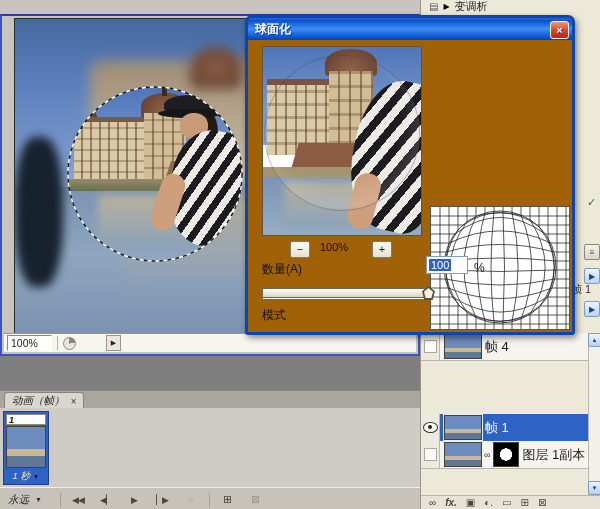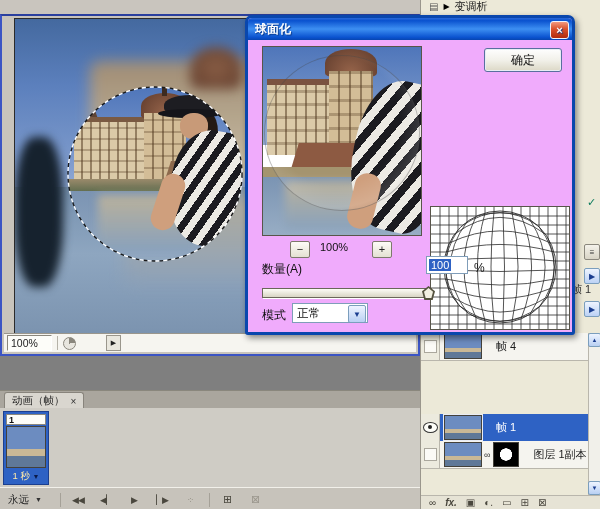--- a/index.html
+++ b/index.html
@@ -18,21 +18,21 @@
   .xp-mini{width:14px;height:14px;background:linear-gradient(#eef4ff,#bcd2f5);border:1px solid #7b9ebd;border-radius:2px;
            display:flex;align-items:center;justify-content:center;font-size:8px;color:#1a3d8f;}
   
   .lrow{left:0;width:167px;height:27px;border-bottom:1px solid #b9b6ac;background:#f5f4ef;display:flex;align-items:center;}
   .lrow .vis{width:18px;height:27px;border-right:1px solid #b9b6ac;background:#eceade;display:flex;align-items:center;justify-content:center;flex:none;}
   .visbox{width:11px;height:11px;border:1px solid #aaa79d;background:#fbfaf6;}
   .eye{width:13px;height:9px;border:1px solid #333;border-radius:50%;position:relative;background:#fdfdf8;}
   .eye::after{content:"";position:absolute;left:4px;top:2px;width:4px;height:4px;border-radius:50%;background:#222;}
   .lthumb{width:36px;height:23px;margin-left:4px;border:1px solid #44413a;flex:none;
           background:linear-gradient(#6c8cc0 0 55%,#c9b896 55% 72%,#5f7898 72%);}
-  .lrow .llabel{margin-left:14px;font-size:11px;color:#1c1c1c;white-space:nowrap;}
+  .lrow .llabel{margin-left:3px;font-size:13px;color:#1c1c1c;white-space:nowrap;}
   .lrow.selected{background:#2e62c4;}
   .lrow.selected .llabel{color:#fff;}
   .lrow.selected .lthumb{outline:1px solid #e8ecf5;}
   .maskthumb{width:24px;height:23px;margin-left:3px;border:1px solid #44413a;flex:none;
              background:radial-gradient(circle at 50% 50%,#fff 0 36%,#000 38%);}
   .chainlink{margin-left:2px;font-size:9px;color:#333;flex:none;}
   .lockicon{position:relative;width:9px;height:7px;background:#4a473e;margin-left:auto;margin-right:8px;flex:none;}
   .lockicon::before{content:"";position:absolute;left:1px;top:-5px;width:5px;height:5px;border:1.5px solid #4a473e;border-bottom:none;border-radius:4px 4px 0 0;}
   
   .scrollcol{left:167px;top:333px;width:13px;height:162px;background:#f1f0ea;border-left:1px solid #b9b6ac;}
@@ -82,21 +82,21 @@
   #statusbar{position:absolute;left:2px;right:2px;bottom:2px;height:18px;background:#f6f5f0;border-top:1px solid #9a968c;
              display:flex;align-items:center;font-size:11px;color:#222;}
   #zoombox{width:40px;height:14px;margin-left:3px;border:1px solid #8a877d;border-right-color:#fff;border-bottom-color:#fff;background:#fdfdf9;
            display:flex;align-items:center;padding-left:3px;font-size:10.5px;}
   .statsep{width:1px;height:14px;background:#b5b2a8;margin:0 5px;}
   #statusicon{width:11px;height:11px;border:1px solid #8a877d;border-radius:50%;background:conic-gradient(#8a877d 0 25%,#e8e6df 25%);}
   #docinfo{margin-left:26px;font-size:10.5px;}
   #statmenu{width:13px;height:14px;margin-left:30px;border:1px solid #9a968c;background:#e9e7de;display:flex;align-items:center;justify-content:center;font-size:7px;color:#222;}
   
   #dialog{left:245px;top:15px;width:330px;height:320px;border:3px solid #0a47ad;border-radius:7px 7px 3px 3px;
-          background:#f0abfc;box-sizing:border-box;box-shadow:2px 3px 6px rgba(0,0,0,.45);}
+          background:#a16207;box-sizing:border-box;box-shadow:2px 3px 6px rgba(0,0,0,.45);}
   #dlg-title{position:absolute;left:0;top:0;right:0;height:22px;border-radius:4px 4px 0 0;
              background:linear-gradient(#2a68d8 0,#0a52cf 12%,#3d8ff2 50%,#0a52cf 88%,#0845b0 100%);
              display:flex;align-items:center;color:#fff;font-weight:bold;font-size:12px;padding-left:7px;box-sizing:border-box;
              text-shadow:1px 1px 1px #0a3a8c;}
   #dlg-close{position:absolute;right:3px;top:3px;width:17px;height:16px;border:1px solid #f0f3fb;border-radius:3px;
              background:linear-gradient(#f2997e,#d9502a 45%,#b22a0c);color:#fff;font-size:11px;font-weight:bold;
              display:flex;align-items:center;justify-content:center;line-height:1;}
   #dlg-body{position:absolute;left:0;top:22px;right:0;bottom:0;font-size:12px;color:#111;}
   #preview{position:absolute;left:14px;top:6px;width:160px;height:190px;border:1px solid #58554a;background:#fff;overflow:hidden;box-sizing:border-box;}
   .p-sky{position:absolute;inset:0 0 auto 0;height:98px;background:linear-gradient(#4f76ba,#8fa8d2);}
@@ -132,21 +132,21 @@
   #slider-handle{position:absolute;left:159px;top:-3px;width:13px;height:14px;
                  background:#55523f;clip-path:polygon(50% 0,100% 38%,82% 100%,18% 100%,0 38%);}
   #slider-handle::after{content:"";position:absolute;left:2px;top:2px;width:9px;height:10px;background:#f2f0e2;
                  clip-path:polygon(50% 0,100% 38%,82% 100%,18% 100%,0 38%);}
   #mode-label{position:absolute;left:14px;top:267px;}
   #mode-select{position:absolute;left:44px;top:263px;width:76px;height:20px;border:1px solid #7f9db9;background:#fff;
                display:flex;align-items:center;padding-left:4px;font-size:11.5px;box-sizing:border-box;}
   #mode-arrow{position:absolute;right:1px;top:1px;width:16px;height:16px;background:linear-gradient(#eef4ff,#b9d0f3);
               border:1px solid #7b9ebd;border-radius:2px;display:flex;align-items:center;justify-content:center;font-size:8px;color:#1a3d8f;}
   
-  #animpanel{left:0;top:390px;width:420px;height:119px;background:#15803d;border-top:1px solid #8a877d;}
+  #animpanel{left:0;top:390px;width:420px;height:119px;background:#15803d;border-top:1px solid #8a877d;font-style:italic;}
   #anim-tabbar{position:absolute;left:0;top:0;width:420px;height:17px;background:#aaa69e;border-bottom:1px solid #8a877d;}
   #anim-tab{position:absolute;left:4px;top:1px;height:16px;padding:0 7px;background:#d9d6cf;border:1px solid #88847c;border-bottom:none;
             border-radius:3px 3px 0 0;display:flex;align-items:center;gap:6px;font-size:10.5px;color:#1c1c1c;}
   #anim-tab .x{font-size:10px;color:#333;}
   #anim-content{position:absolute;left:0;top:17px;width:420px;height:79px;background:#cfccc5;}
   #frame1{position:absolute;left:3px;top:3px;width:46px;height:74px;background:#2e62c4;border:1px solid #1c3f8f;box-sizing:border-box;}
   #frame1 .numstrip{position:absolute;left:2px;top:2px;right:2px;height:11px;background:#fdfdf8;border:1px solid #8a877d;
                     font-size:9px;font-weight:bold;color:#111;display:flex;align-items:center;padding-left:2px;box-sizing:border-box;}
   #frame1 .fthumb{position:absolute;left:2px;top:14px;right:2px;height:40px;border:1px solid #44413a;
                   background:linear-gradient(#6c8cc0 0 55%,#c9b896 55% 72%,#5f7898 72%);}
@@ -301,23 +301,20 @@
       </div>
 
       <div class="zoomybtn" style="left:42px;top:201px;">
           <span>−</span>
         </div>
       <span id="pv-zoomval">100%</span>
       <div class="zoomybtn" style="left:124px;top:201px;">
           <span>+</span>
         </div>
 
-      <div class="xpbtn" style="top:8px;">
-          <span>确定</span>
-        </div>
 
       <div id="gridbox">
         <svg id="gridsvg" width="138" height="122">
             <path d="M9 0V122M18 0V122M27 0V122M36 0V122M45 0V122M54 0V122M63 0V122M72 0V122M81 0V122M90 0V122M99 0V122M108 0V122M117 0V122M126 0V122M135 0V122M0 9H138M0 18H138M0 27H138M0 36H138M0 45H138M0 54H138M0 63H138M0 72H138M0 81H138M0 90H138M0 99H138M0 108H138M0 117H138" stroke="#2a2a2a" stroke-width="0.8" fill="none"></path>
             <circle cx="69" cy="60" r="56" fill="#fff"></circle>
             <path d="M18.0 36.9Q11.4 60 18.0 83.1M27.0 23.0Q2.4 60 27.0 97.0M36.0 14.8Q2.8 60 36.0 105.2M45.0 9.4Q20.8 60 45.0 110.6M54.0 6.0Q38.9 60 54.0 114.0M63.0 4.3Q57.0 60 63.0 115.7M72.0 4.1Q75.0 60 72.0 115.9M81.0 5.3Q93.1 60 81.0 114.7M90.0 8.1Q111.1 60 90.0 111.9M99.0 12.7Q129.2 60 99.0 107.3M108.0 19.8Q138.6 60 108.0 100.2M117.0 31.2Q129.6 60 117.0 88.8M45.9 9.0Q69 2.4 92.1 9.0M32.0 18.0Q69 -6.6 106.0 18.0M23.8 27.0Q69 -6.2 114.2 27.0M18.4 36.0Q69 11.8 119.6 36.0M15.0 45.0Q69 29.9 123.0 45.0M13.3 54.0Q69 48.0 124.7 54.0M13.1 63.0Q69 66.0 124.9 63.0M14.3 72.0Q69 84.1 123.7 72.0M17.1 81.0Q69 102.1 120.9 81.0M21.7 90.0Q69 120.2 116.3 90.0M28.8 99.0Q69 129.6 109.2 99.0M40.2 108.0Q69 120.6 97.8 108.0" stroke="#2a2a2a" stroke-width="0.8" fill="none"></path>
             <circle cx="69" cy="60" r="56" fill="none" stroke="#2a2a2a" stroke-width="0.9"></circle>
           </svg>
       </div>
 
@@ -325,26 +322,20 @@
       <div id="amount-input">
           <span class="sel">100</span>
         </div>
       <span id="amount-unit">%</span>
 
       <div id="slider">
         <div id="slider-handle"></div>
       </div>
 
       <span id="mode-label">模式</span>
-      <div id="mode-select">
-        <span>正常</span>
-        <div id="mode-arrow">
-            <span>▼</span>
-          </div>
-      </div>
     </div>
   </div>
 
   <div class="abs" id="animpanel">
     <div id="anim-tabbar">
       <div id="anim-tab">
         <span>动画（帧）</span>
         <span class="x">×</span>
       </div>
     </div>

